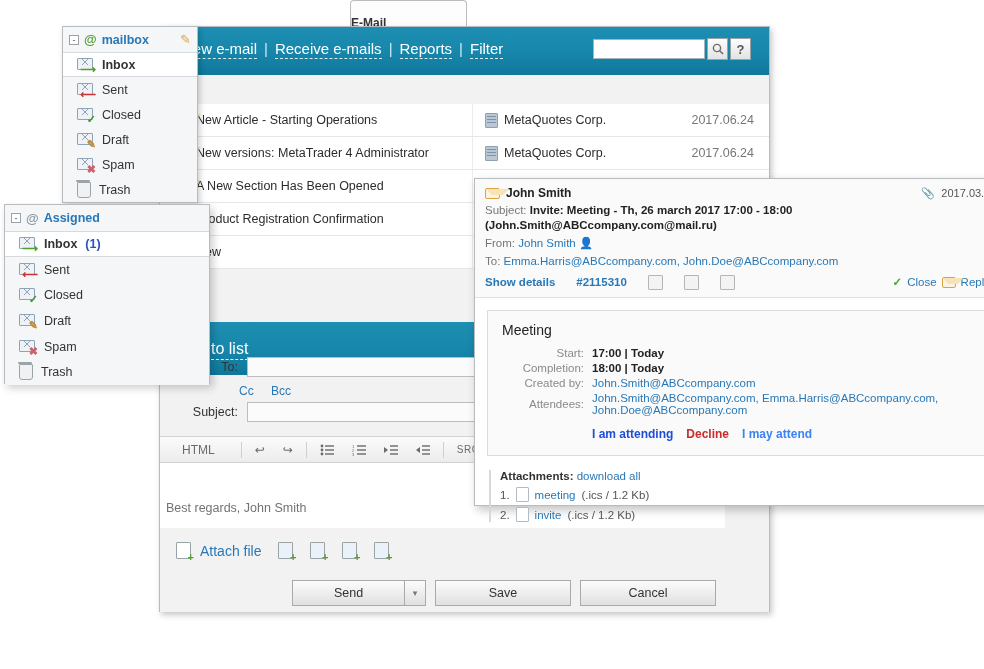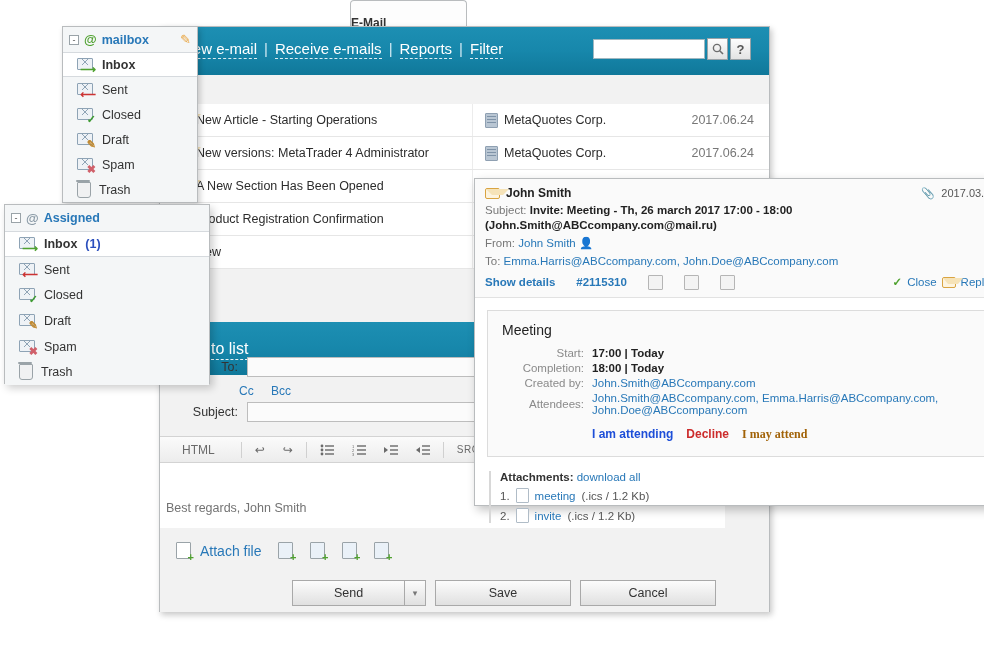--- a/index.html
+++ b/index.html
@@ -245,21 +245,21 @@
     padding:11px 14px 14px 14px;box-sizing:border-box;
   }
   .inv-title{font-size:14px;color:#222;margin-bottom:9px;}
   .inv-grid{display:grid;grid-template-columns:82px 1fr;row-gap:3px;column-gap:8px;font-size:11.5px;}
   .inv-k{color:#8a8a8a;text-align:right;}
   .inv-v{color:#222;}
   .inv-v.bold{font-weight:bold;}
   .inv-resp{margin-top:11px;margin-left:90px;font-size:12px;font-weight:bold;display:flex;gap:13px;}
   .r-yes{color:#1d4ed8;cursor:pointer;}
   .r-no{color:#cc2b2b;cursor:pointer;}
-  .r-maybe{color:#a16207;cursor:pointer;font-family:Liberation Serif, serif;}
+  .r-maybe{color:#3b82f6;cursor:pointer;}
   .att-box{margin:14px 0 0 14px;padding-left:9px;border-left:2px solid #d8d8d8;font-size:11.5px;}
   .att-title{font-weight:bold;color:#333;}
   .att-item{margin-top:5px;display:flex;align-items:center;gap:6px;color:#555;}
   .file-ico{width:11px;height:13px;background:#fff;border:1px solid #b0bcc7;border-radius:1px;flex:0 0 auto;}
   .fname{color:#2878b8;}
 </style>
 </head>
 <body>
 
 <div class="root">

